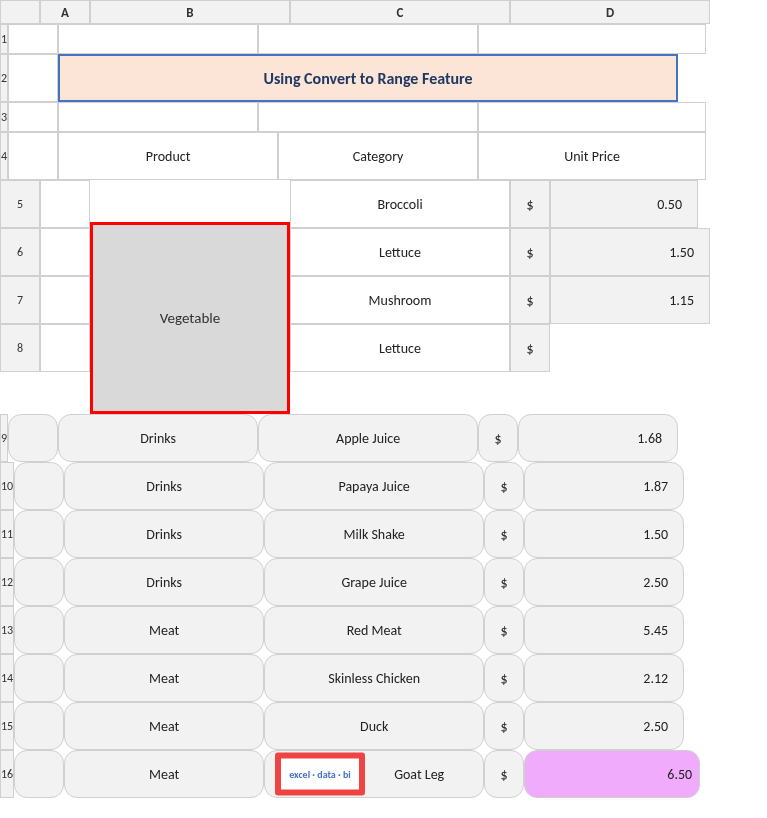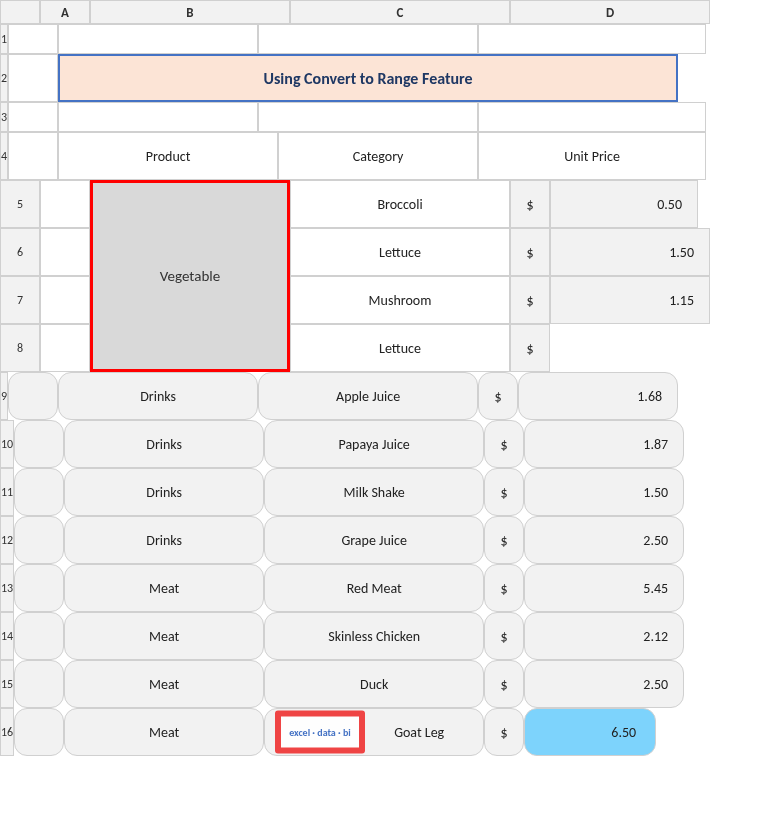--- a/index.html
+++ b/index.html
@@ -102,20 +102,21 @@
     .vegetable-cell {
       width: 200px;
       height: 192px;
       background: #d9d9d9 !important;
       border: 3px solid #ff0000 !important;
       font-size: 15px;
       color: #333;
       display: flex;
       align-items: center;
       justify-content: center;
+      margin-top: 42px;
     }
 
     .vegetable-right {
       display: flex;
       flex-direction: column;
     }
 
     
     .corner-cell {
       width: 40px;
@@ -292,16 +293,16 @@
 
   <div class="d-flex-row data-row" style="position:relative;">
     <div class="row-num">16</div>
     <div class="cell cell-a"></div>
     <div class="cell cell-b">Meat</div>
     <div class="cell cell-c" style="position:relative;">
       <span style="position:absolute; left:10px; top:50%; transform:translateY(-50%); background:rgba(255,255,255,0.88); border:6px solid #ef4444; border-radius:3px; padding:9px 8px; font-size:10px; color:#4472c4; font-weight:bold; white-space:nowrap; z-index:5;">excel · data · bi</span>
       <span style="padding-left:90px;">Goat Leg</span>
     </div>
     <div class="cell" style="width:40px; background:#f2f2f2;">$</div>
-    <div class="cell" style="width:132px; background:#7dd3fc; justify-content:flex-end; padding-right:19px;">6.50</div>
+    <div class="cell" style="width:176px; background:#f0abfc; justify-content:flex-end; padding-right:7px;">6.50</div>
   </div>
 
 </div>
 
 </body></html>

